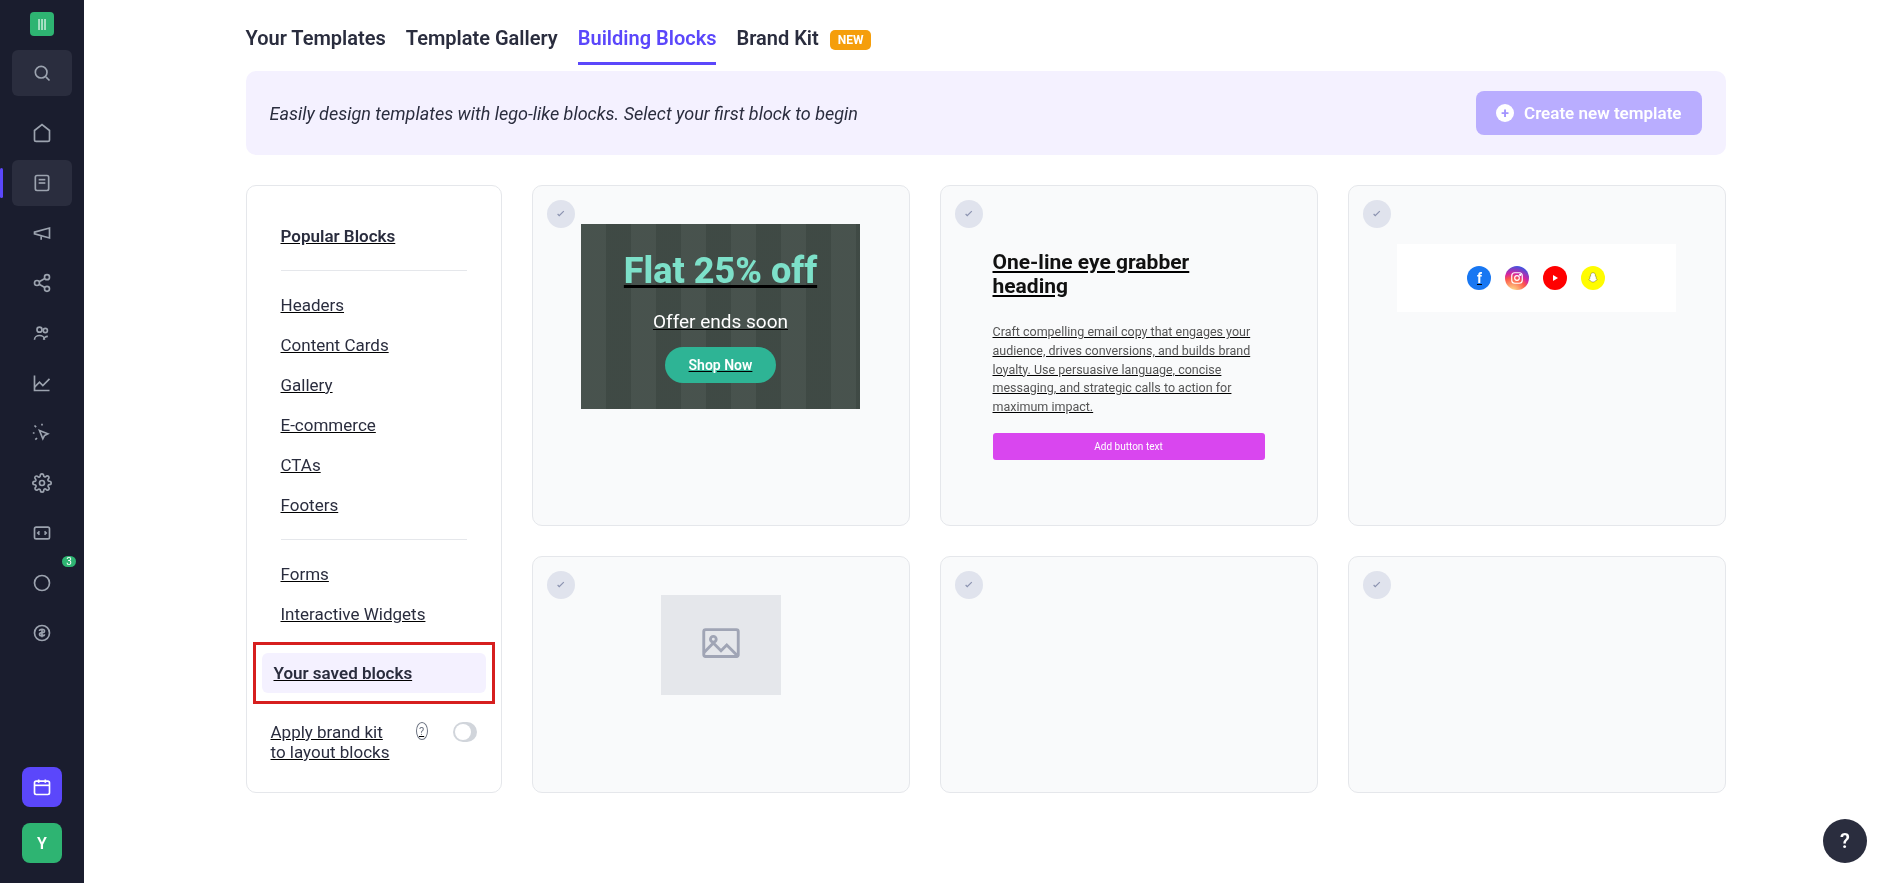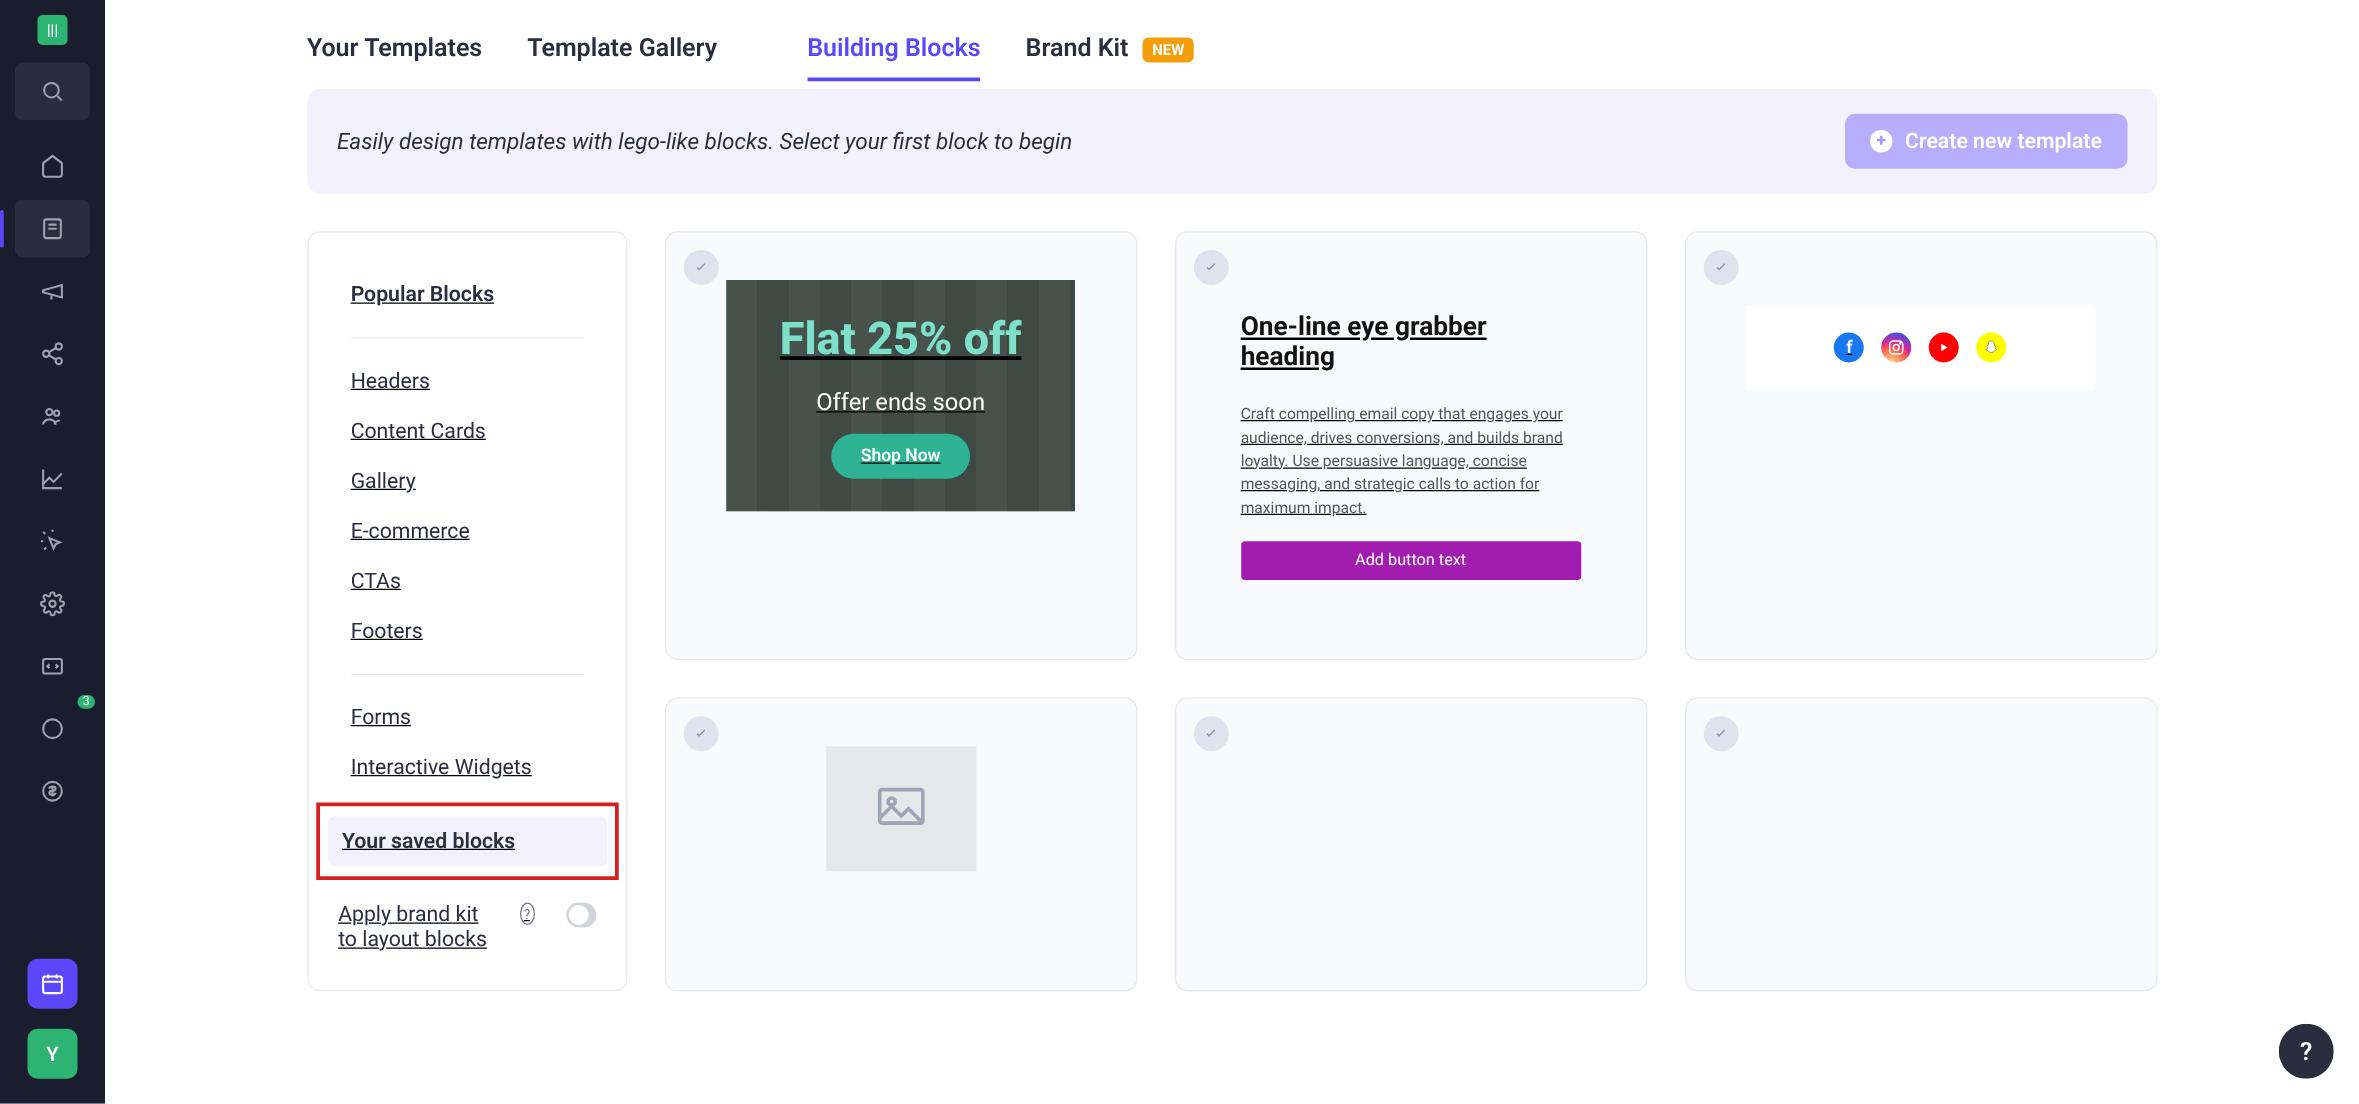--- a/index.html
+++ b/index.html
@@ -44,23 +44,23 @@
 }
 .left-rail .avatar {
   width: 40px; height: 40px; background: #2eb472; border-radius: 8px; color: #fff;
   display: flex; align-items: center; justify-content: center; font-weight: 600;
   margin: 6px 0 20px;
 }
 
 .main { flex: 1; background: #fff; padding: 0 30px; overflow-y: auto; }
 .content-wrap { max-width: 1480px; margin: 0 auto; }
 
-.tabs { display: flex; gap: 36px; padding: 26px 0 6px; align-items: flex-start; }
+.tabs { display: flex; gap: 20px; padding: 26px 0 6px; align-items: flex-start; }
 .tab { font-size: 20px; font-weight: 600; color: #2a2d3e; cursor: pointer; padding-bottom: 12px; border-bottom: 3px solid transparent; }
-.tab.active { color: #5b47fb; border-bottom: 3px solid #5b47fb; margin-left: 36px; }
+.tab.active { color: #5b47fb; border-bottom: 3px solid #5b47fb; }
 .tab .new-badge {
   background: #f59e0b; color: #fff; font-size: 12px; font-weight: 700;
   padding: 3px 8px; border-radius: 5px; margin-left: 6px; vertical-align: middle;
 }
 
 .banner {
   background: #f4f1ff; border-radius: 10px; padding: 20px 24px;
   display: flex; align-items: center; justify-content: space-between; margin-bottom: 30px;
 }
 .banner-text { font-style: italic; color: #2a2d3e; font-size: 18px; text-align: center; }
@@ -125,22 +125,22 @@
 .promo-sub { color: #fff; font-size: 19px; margin-top: 18px; }
 .promo-btn {
   background: #2eb495; color: #fff; border: none; border-radius: 20px;
   padding: 10px 24px; font-weight: 600; margin-top: 14px; font-size: 14px; text-align: right;
 }
 
 .text-block { padding: 46px 34px 20px; }
 .text-block h2 { font-size: 21px; font-weight: 700; color: #111; margin-bottom: 25px; }
 .text-block p { font-size: 12.5px; color: #555; line-height: 1.5; margin-bottom: 16px; }
 .text-block .wide-btn {
-  width: 100%; background: #a21caf; color: #fff; border: none; padding: 8px;
-  font-size: 13px; border-radius: 3px;
+  width: 100%; background: #d946ef; color: #fff; border: none; padding: 8px;
+  font-size: 10px; border-radius: 3px;
 }
 
 .social-row {
   margin: 40px auto 20px; width: 82%; background: #fff; padding: 22px 0;
   display: flex; align-items: center; justify-content: center; gap: 14px;
 }
 .social-icon { width: 24px; height: 24px; border-radius: 50%; display: flex; align-items: center; justify-content: center; }
 .si-fb { background: #1877f2; color: #fff; font-weight: bold; font-size: 14px; }
 .si-ig { background: radial-gradient(circle at 30% 110%, #fdf497 0%, #fd5949 45%, #d6249f 60%, #285aeb 90%); }
 .si-yt { background: #ff0000; }

